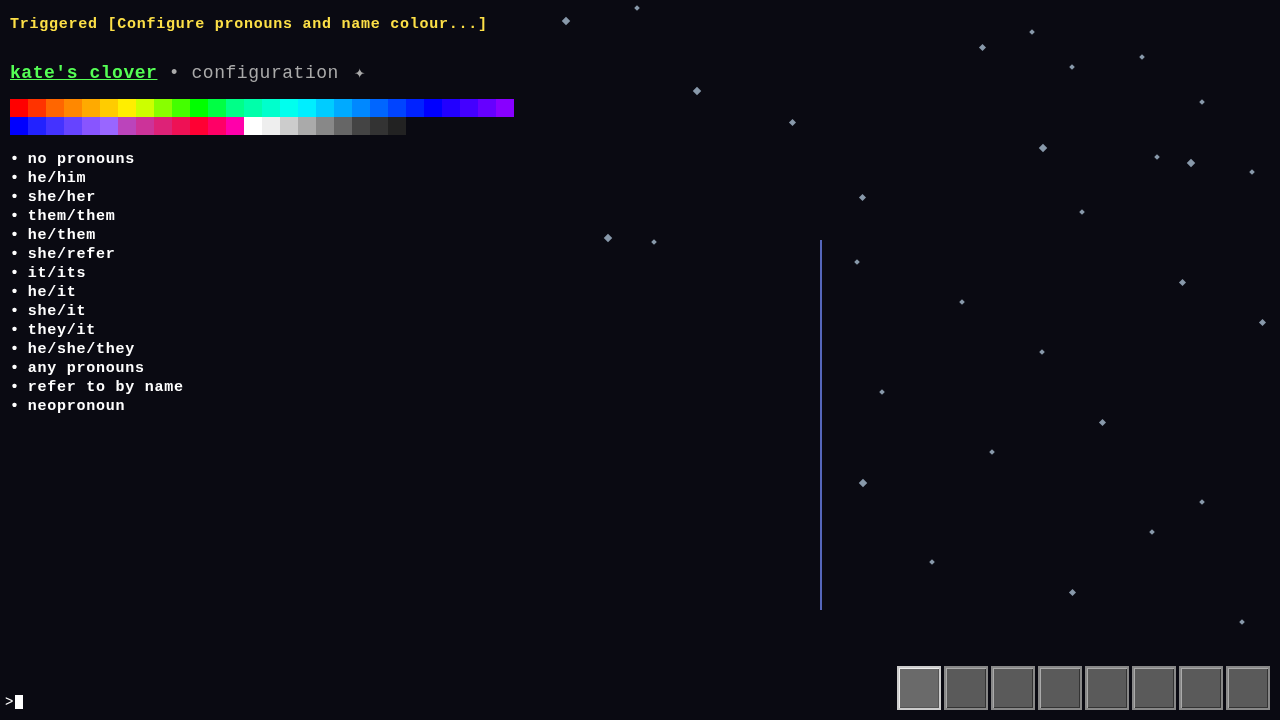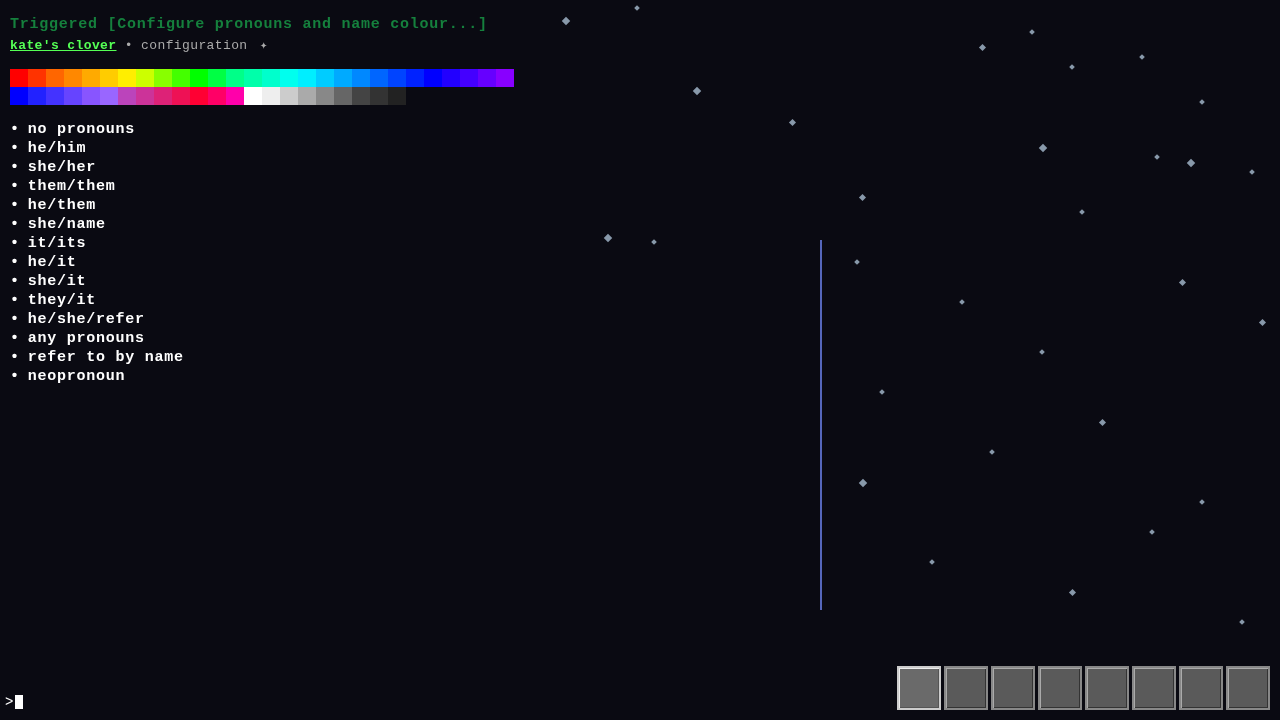--- a/index.html
+++ b/index.html
@@ -30,28 +30,28 @@
     
     .content {
       position: absolute;
       top: 0; left: 0;
       padding: 16px 10px 10px 10px;
       width: 820px;
     }
 
     .triggered-line {
       font-size: 15px;
-      color: #15803d;
+      color: #fde047;
       letter-spacing: 0.05em;
-      margin-bottom: 4px;
+      margin-bottom: 28px;
       font-weight: bold;
     }
 
     .breadcrumb {
-      font-size: 13px;
+      font-size: 18px;
       margin-bottom: 16px;
       letter-spacing: 0.03em;
     }
 
     .breadcrumb .app-name {
       color: #55ff55;
       font-weight: bold;
       text-decoration: underline;
     }
 
@@ -282,41 +282,41 @@
       <div class="pronoun-item">
         <span class="bullet">•</span>
         <span>them/them</span>
       </div>
       <div class="pronoun-item">
         <span class="bullet">•</span>
         <span>he/them</span>
       </div>
       <div class="pronoun-item">
         <span class="bullet">•</span>
-        <span>she/name</span>
+        <span>she/refer</span>
       </div>
       <div class="pronoun-item">
         <span class="bullet">•</span>
         <span>it/its</span>
       </div>
       <div class="pronoun-item">
         <span class="bullet">•</span>
         <span>he/it</span>
       </div>
       <div class="pronoun-item">
         <span class="bullet">•</span>
         <span>she/it</span>
       </div>
       <div class="pronoun-item">
         <span class="bullet">•</span>
         <span>they/it</span>
       </div>
       <div class="pronoun-item">
         <span class="bullet">•</span>
-        <span>he/she/refer</span>
+        <span>he/she/they</span>
       </div>
       <div class="pronoun-item">
         <span class="bullet">•</span>
         <span>any pronouns</span>
       </div>
       <div class="pronoun-item">
         <span class="bullet">•</span>
         <span>refer to by name</span>
       </div>
       <div class="pronoun-item">

